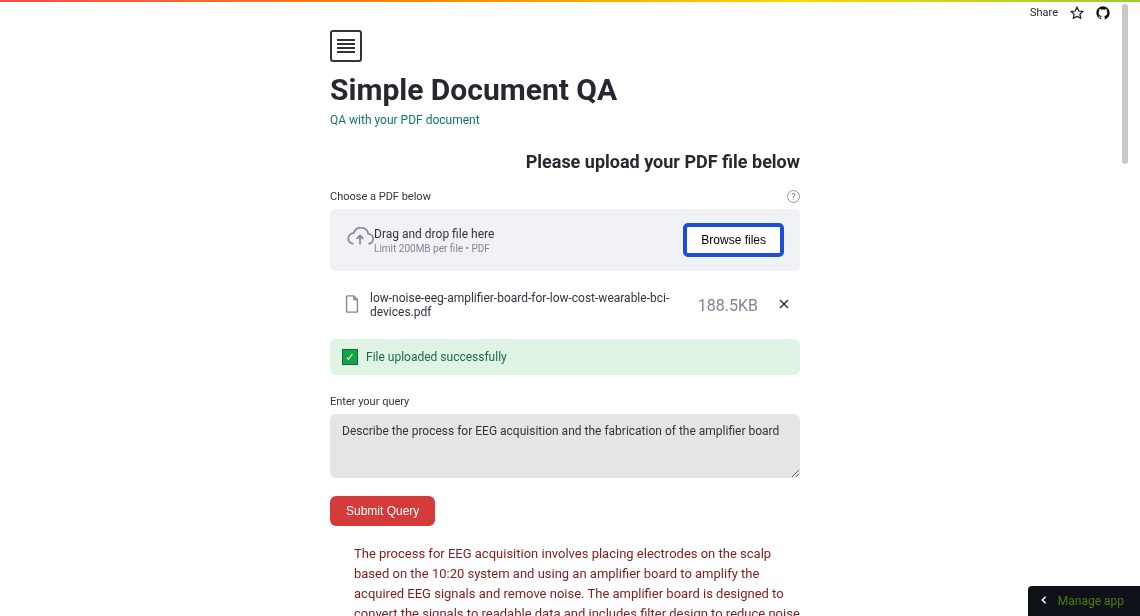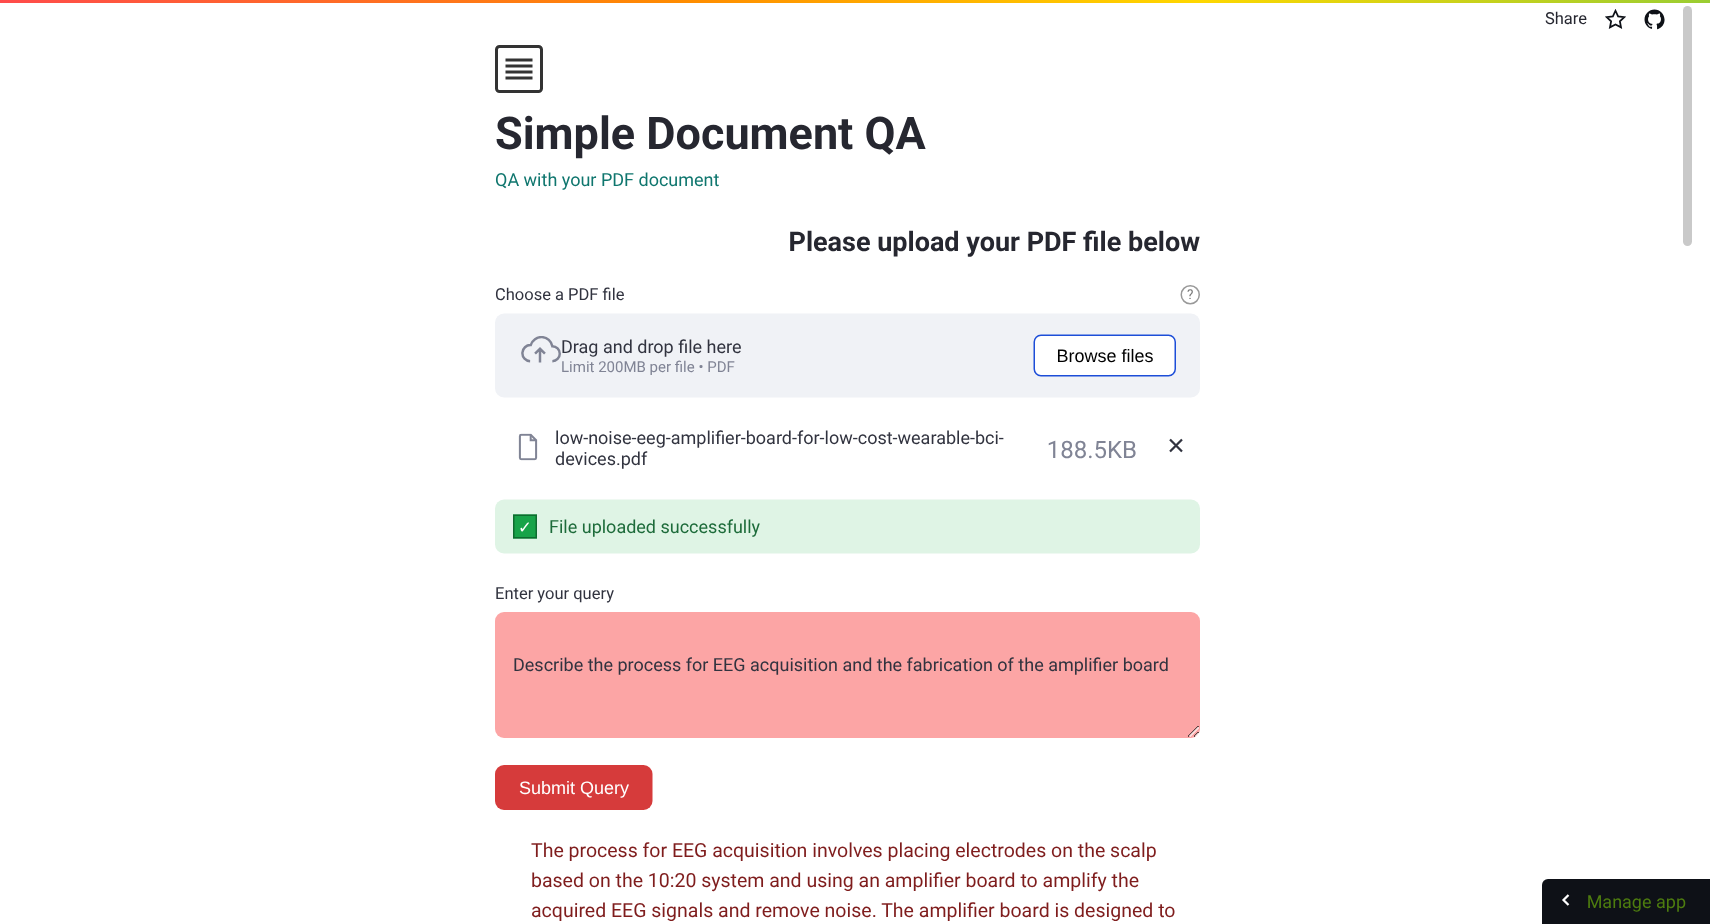--- a/index.html
+++ b/index.html
@@ -97,21 +97,21 @@
   }
   .cloud-icon {
     color: #808495;
     flex-shrink: 0;
   }
   .upl-text { flex: 1; }
   .upl-main { font-size: 12px; color:#31333f; margin-bottom:2px;}
   .upl-sub { font-size: 10px; color: #808495; }
   .browse-btn {
     background: #fff;
-    border: 1px solid #1d4ed8;
+    border: 4px solid #1d4ed8;
     border-radius: 5px;
     padding: 6px 14px;
     font-size: 12px;
     cursor: pointer;
   }
   .file-row {
     display:flex;
     align-items:center;
     gap: 10px;
     padding: 6px 10px 6px 14px;
@@ -137,24 +137,24 @@
   .success-check {
     width:16px; height:16px;
     background:#18a349;
     border:1px solid #0e6b2f;
     display:flex; align-items:center; justify-content:center;
     color:#fff; font-size:11px;
   }
   .query-area {
     width:100%;
     min-height: 64px;
-    background: #fca5a5;
+    background: #e5e5e5;
     border: none;
     border-radius: 6px;
-    padding: 28px 12px;
+    padding: 10px 12px;
     font-size: 12px;
     color:#31333f;
     resize: vertical;
     font-family: inherit;
     margin-bottom: 14px;
   }
   .submit-btn {
     background: #d63b3b;
     color:#fff;
     border:none;
@@ -235,21 +235,21 @@
           <span></span>
           <span></span>
       </span>
       <span>Simple Document QA</span>
     </div>
     <div class="subtitle">QA with your PDF document</div>
 
     <h2 class="section-head">Please upload your PDF file below</h2>
 
     <div class="field-label">
-      <span>Choose a PDF file</span>
+      <span>Choose a PDF below</span>
       <span class="help-icon">?</span>
     </div>
 
     <div class="uploader">
       <span class="cloud-icon">
         <svg width="28" height="22" viewBox="0 0 34 26" fill="none" stroke="#808495" stroke-width="2">
           <path d="M27 20a6 6 0 0 0 0-12 9 9 0 0 0-17.5-1A6.5 6.5 0 0 0 9 20"></path>
           <path d="M17 10v11M13 14l4-4 4 4"></path>
         </svg>
       </span>

